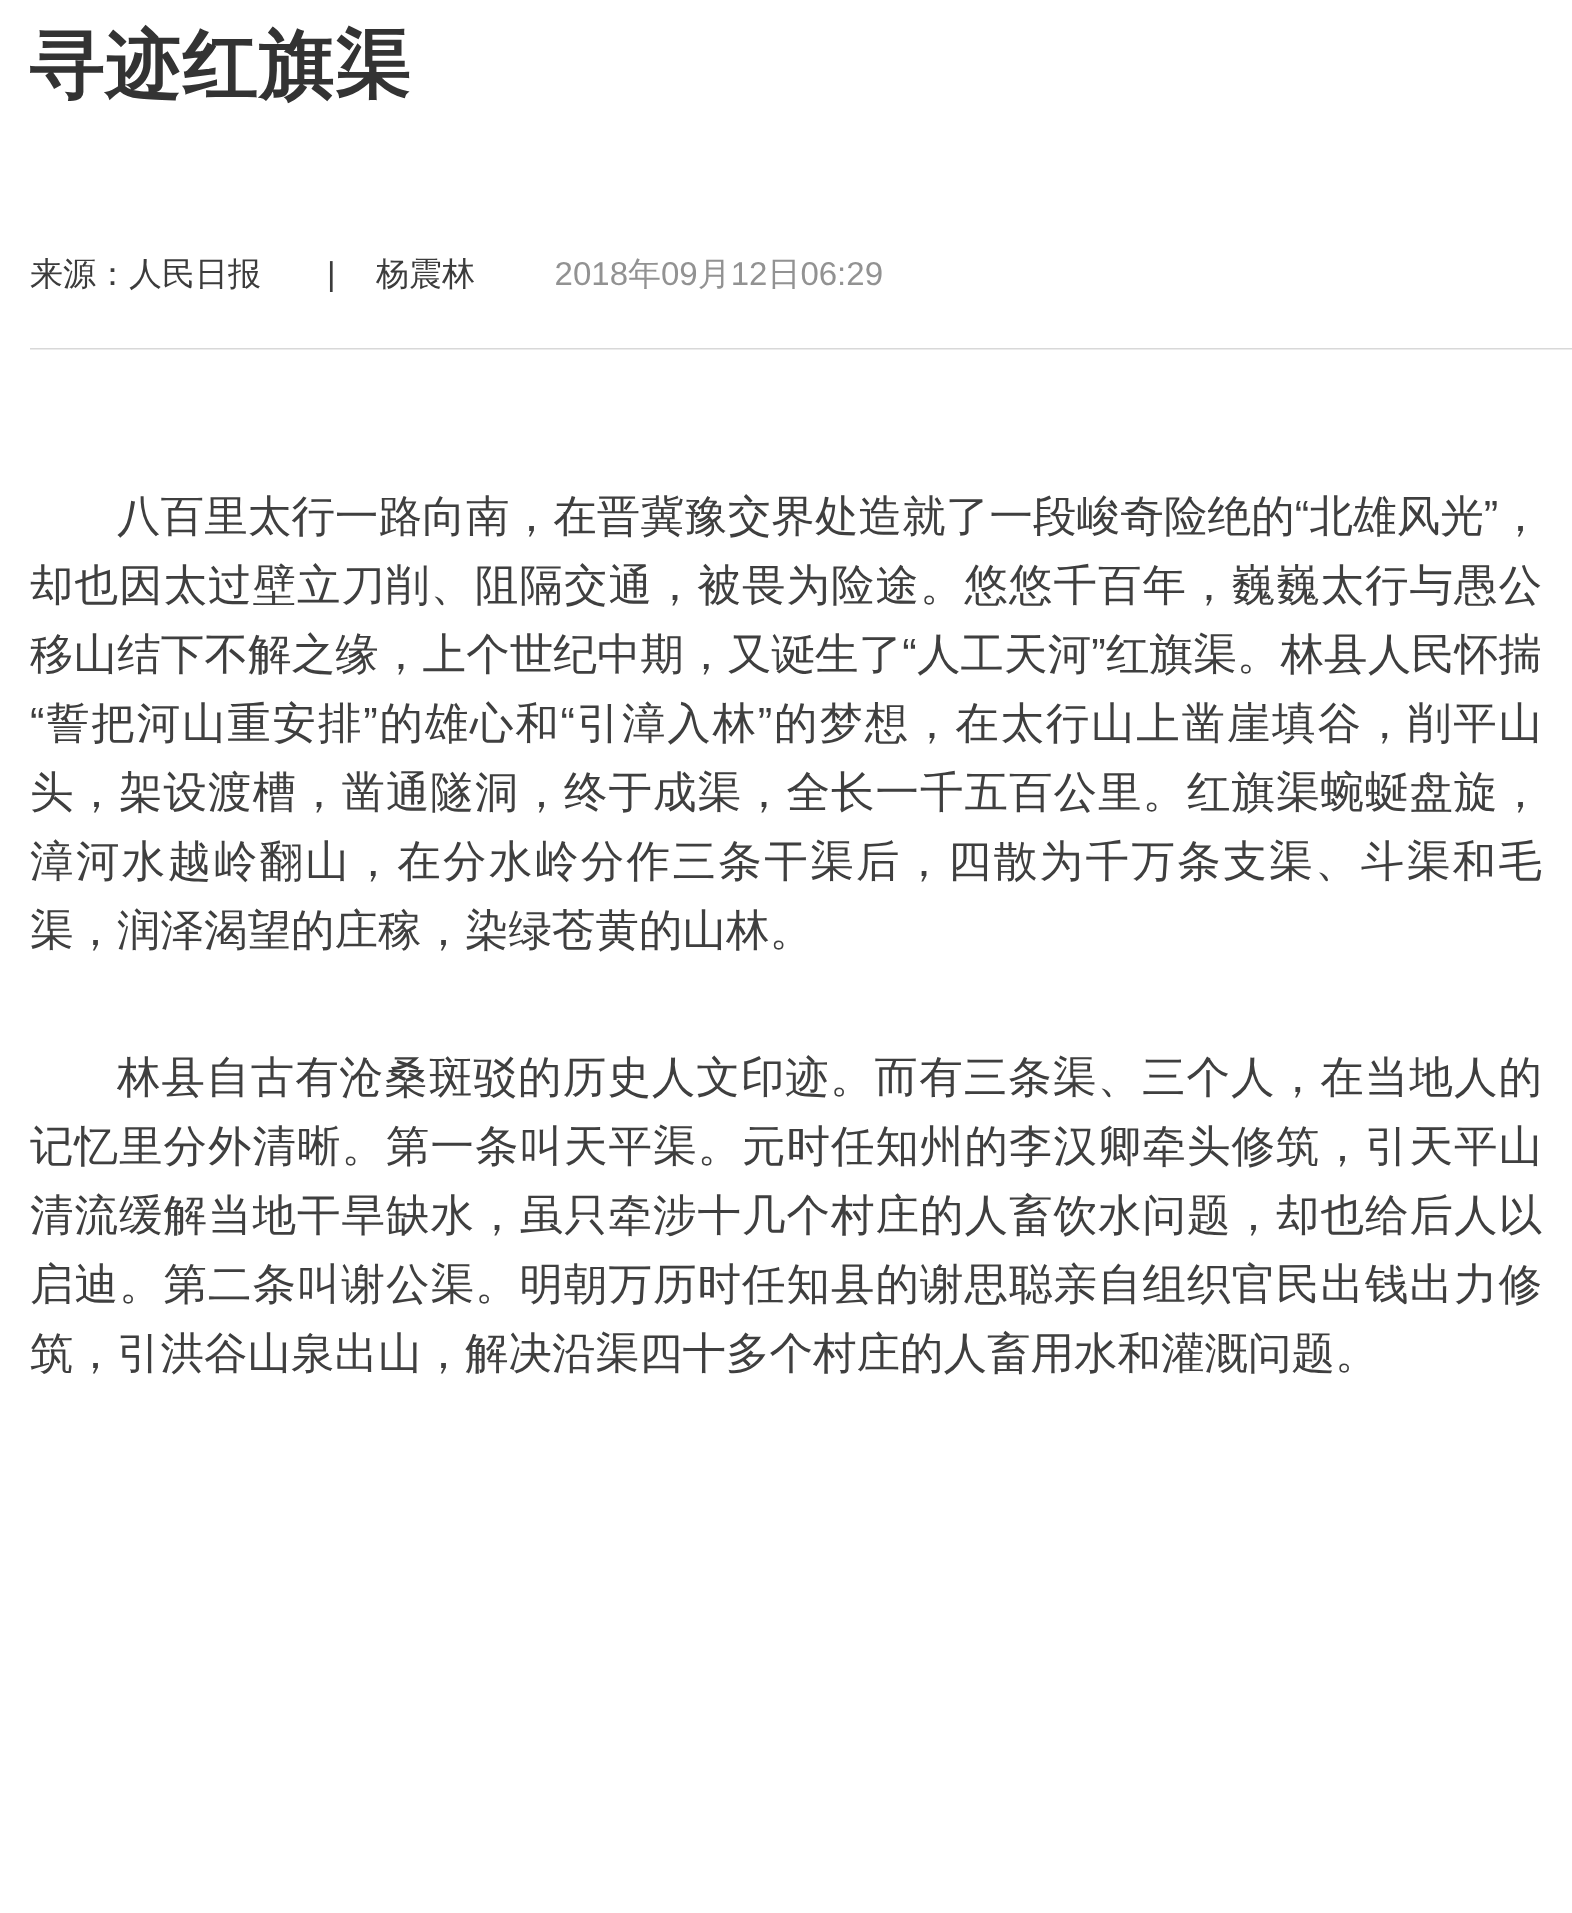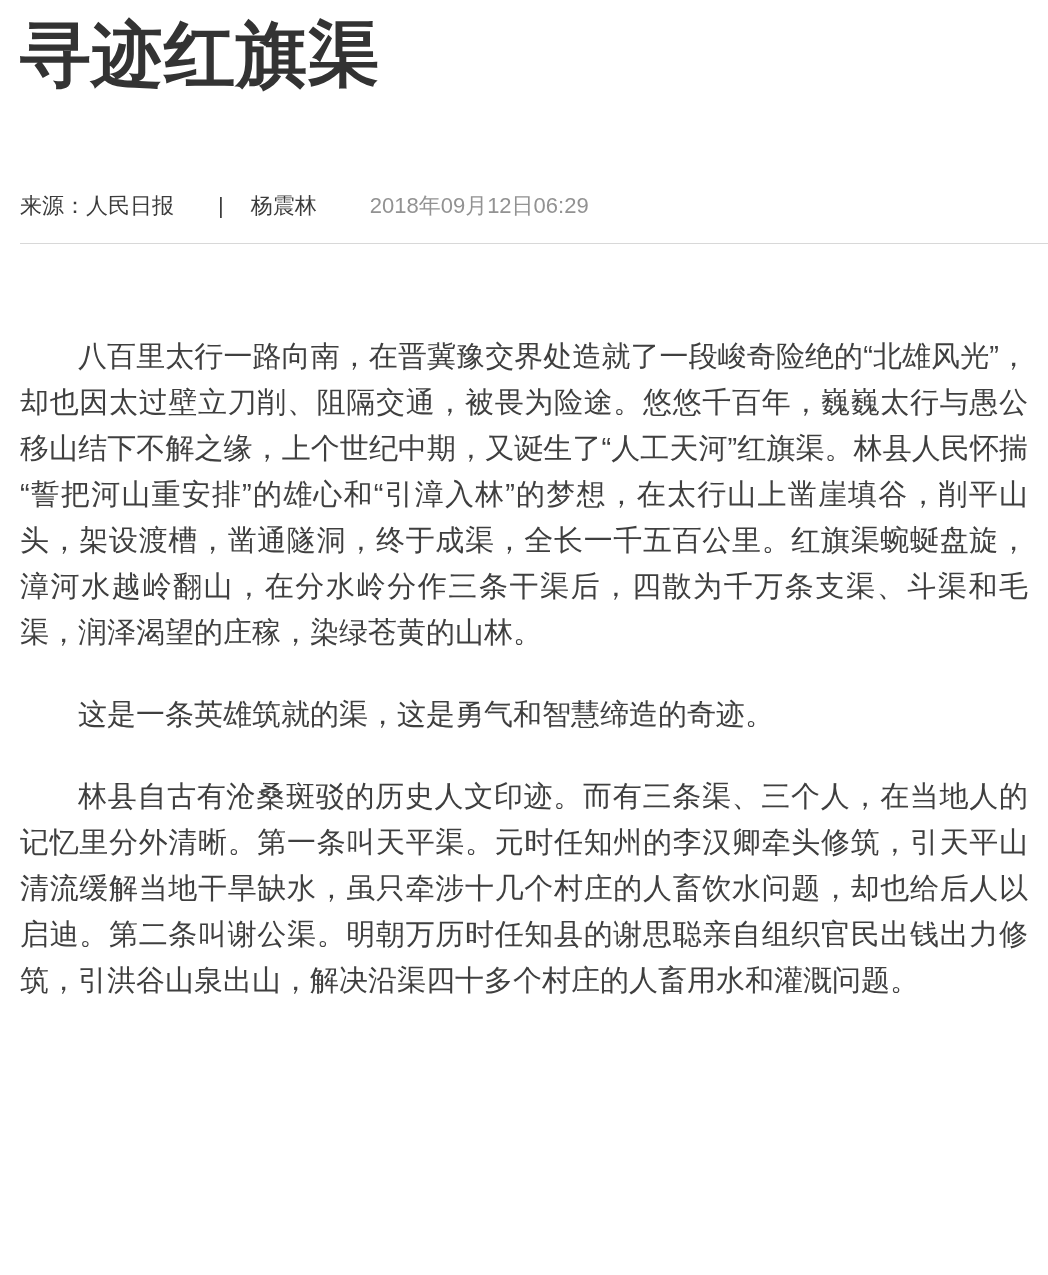--- a/index.html
+++ b/index.html
@@ -12,69 +12,68 @@
     min-height: 1275px;
     font-family: "Liberation Sans", "DejaVu Sans", sans-serif;
   }
   .article {
     padding: 0 20px 40px 20px;
     box-sizing: border-box;
   }
   .article-title {
     margin: 0;
     padding-top: 16px;
-    font-size: 71px;
+    font-size: 50px;
     line-height: 1.1;
     font-weight: 700;
     color: #333333;
     letter-spacing: 1px;
   }
   .article-meta {
     margin-top: 97px;
     font-size: 22px;
     line-height: 30px;
     color: #3c3c3c;
-    padding-bottom: 22px;
+    padding-bottom: 34px;
     border-bottom: 1px solid #d8d8d8;
     margin-right: -20px; 
     white-space: nowrap;
   }
   .article-meta .meta-sep {
     margin: 0 27px 0 44px;
     color: #3c3c3c;
   }
   .article-meta .meta-date {
     margin-left: 53px;
     color: #929292;
   }
   .article-body {
     padding-top: 57px;
     font-size: 29px;
     line-height: 46px;
     color: #3f3f3f;
     text-align: justify;
   }
   .article-body p {
-    margin: 36px 0;
+    margin: 52px 0;
     text-indent: 2em;
   }
   .article-body p:first-child {
     margin-top: 32px;
   }
 </style>
 </head>
 <body>
 
 <div class="article">
 
   <h1 class="article-title">寻迹红旗渠</h1>
 
   <div class="article-meta">
     <span class="meta-source">来源：人民日报</span><span class="meta-sep">|</span><span class="meta-author">杨震林</span><span class="meta-date">2018年09月12日06:29</span>
   </div>
 
   <div class="article-body">
     <p>八百里太行一路向南，在晋冀豫交界处造就了一段峻奇险绝的“北雄风光”，却也因太过壁立刀削、阻隔交通，被畏为险途。悠悠千百年，巍巍太行与愚公移山结下不解之缘，上个世纪中期，又诞生了“人工天河”红旗渠。林县人民怀揣“誓把河山重安排”的雄心和“引漳入林”的梦想，在太行山上凿崖填谷，削平山头，架设渡槽，凿通隧洞，终于成渠，全长一千五百公里。红旗渠蜿蜒盘旋，漳河水越岭翻山，在分水岭分作三条干渠后，四散为千万条支渠、斗渠和毛渠，润泽渴望的庄稼，染绿苍黄的山林。</p>
-    <p>这是一条英雄筑就的渠，这是勇气和智慧缔造的奇迹。</p>
     <p>林县自古有沧桑斑驳的历史人文印迹。而有三条渠、三个人，在当地人的记忆里分外清晰。第一条叫天平渠。元时任知州的李汉卿牵头修筑，引天平山清流缓解当地干旱缺水，虽只牵涉十几个村庄的人畜饮水问题，却也给后人以启迪。第二条叫谢公渠。明朝万历时任知县的谢思聪亲自组织官民出钱出力修筑，引洪谷山泉出山，解决沿渠四十多个村庄的人畜用水和灌溉问题。</p>
   </div>
 
 </div>
 
 </body></html>

